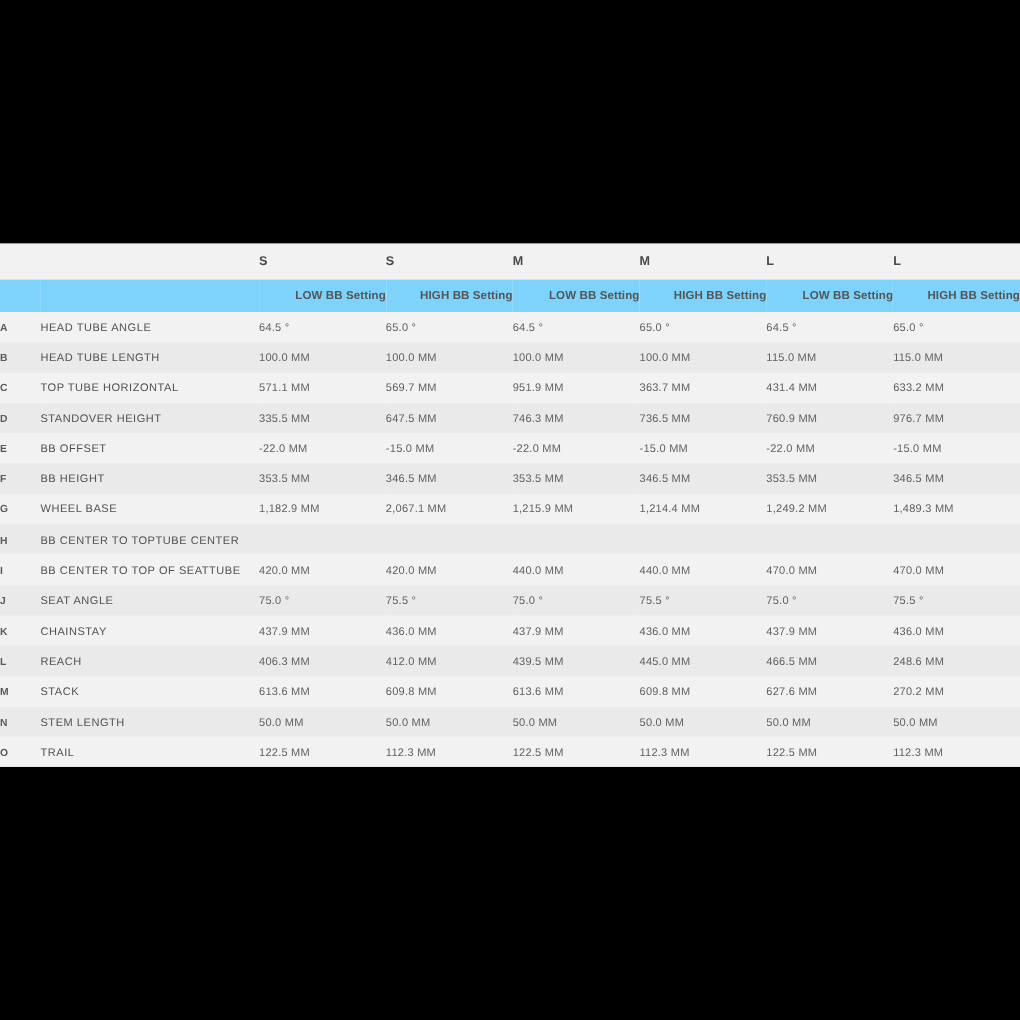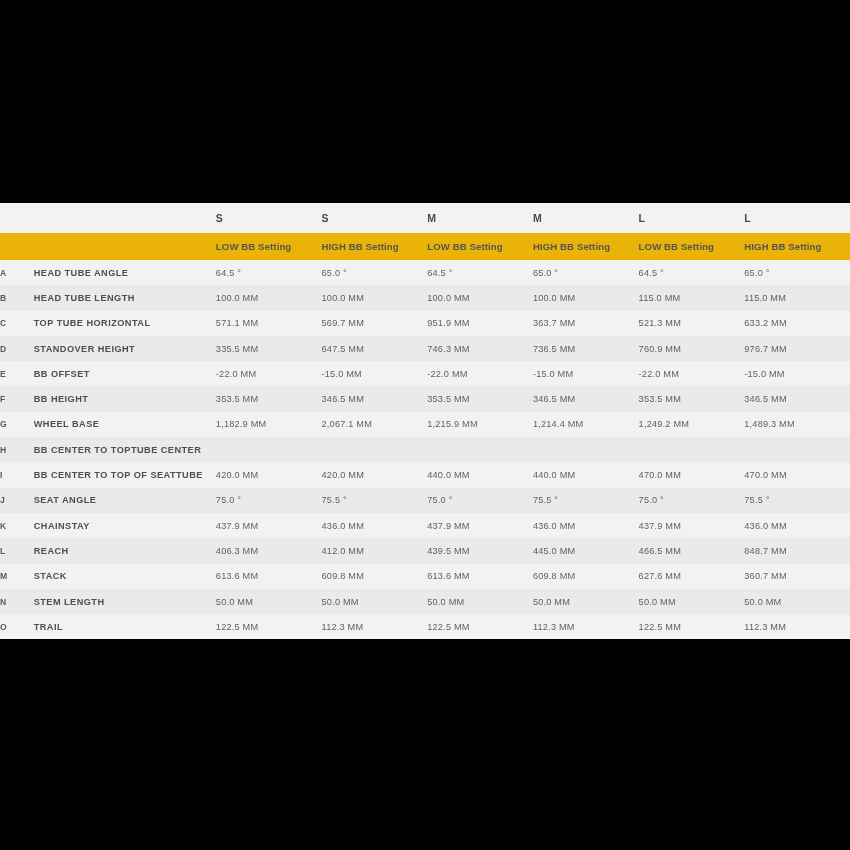--- a/index.html
+++ b/index.html
@@ -45,21 +45,21 @@
   }
   .row-setting td, .row-setting th {
     height: 27px;
   }
   .row-data td, .row-data th {
     height: 25.3px;
   }
   tr.band-a td { background: #eaeaea; }
   tr.band-b td { background: #f2f2f2; }
   tr.row-size td { background: #f2f2f2; }
-  tr.row-setting td { background: #eab308; }
+  tr.row-setting td { background: #7dd3fc; text-align: right; }
 
   .size-label {
     font-size: 10.5px;
     font-weight: 700;
     color: #4a4a4a;
     letter-spacing: 0.2px;
     padding-left: 8px;
   }
   .setting-label {
     font-size: 9.6px;
@@ -70,21 +70,21 @@
   }
   .letter {
     font-size: 8.6px;
     font-weight: 700;
     color: #5a5a5a;
     text-align: center;
     letter-spacing: 0.3px;
   }
   .measure {
     font-size: 9.2px;
-    font-weight: 700;
+    font-weight: 400;
     color: #4f4f4f;
     letter-spacing: 0.45px;
     padding-left: 8px;
     text-transform: uppercase;
   }
   .value {
     font-size: 9.2px;
     font-weight: 400;
     color: #5f5f5f;
     letter-spacing: 0.2px;
@@ -150,21 +150,21 @@
           <td class="value">115.0 MM</td>
           <td class="value">115.0 MM</td>
         </tr>
         <tr class="row-data band-b">
           <td class="letter">C</td>
           <td class="measure">TOP TUBE HORIZONTAL</td>
           <td class="value">571.1 MM</td>
           <td class="value">569.7 MM</td>
           <td class="value">951.9 MM</td>
           <td class="value">363.7 MM</td>
-          <td class="value">521.3 MM</td>
+          <td class="value">431.4 MM</td>
           <td class="value">633.2 MM</td>
         </tr>
         <tr class="row-data band-a">
           <td class="letter">D</td>
           <td class="measure">STANDOVER HEIGHT</td>
           <td class="value">335.5 MM</td>
           <td class="value">647.5 MM</td>
           <td class="value">746.3 MM</td>
           <td class="value">736.5 MM</td>
           <td class="value">760.9 MM</td>
@@ -241,31 +241,31 @@
           <td class="value">436.0 MM</td>
         </tr>
         <tr class="row-data band-a">
           <td class="letter">L</td>
           <td class="measure">REACH</td>
           <td class="value">406.3 MM</td>
           <td class="value">412.0 MM</td>
           <td class="value">439.5 MM</td>
           <td class="value">445.0 MM</td>
           <td class="value">466.5 MM</td>
-          <td class="value">848.7 MM</td>
+          <td class="value">248.6 MM</td>
         </tr>
         <tr class="row-data band-b">
           <td class="letter">M</td>
           <td class="measure">STACK</td>
           <td class="value">613.6 MM</td>
           <td class="value">609.8 MM</td>
           <td class="value">613.6 MM</td>
           <td class="value">609.8 MM</td>
           <td class="value">627.6 MM</td>
-          <td class="value">360.7 MM</td>
+          <td class="value">270.2 MM</td>
         </tr>
         <tr class="row-data band-a">
           <td class="letter">N</td>
           <td class="measure">STEM LENGTH</td>
           <td class="value">50.0 MM</td>
           <td class="value">50.0 MM</td>
           <td class="value">50.0 MM</td>
           <td class="value">50.0 MM</td>
           <td class="value">50.0 MM</td>
           <td class="value">50.0 MM</td>

